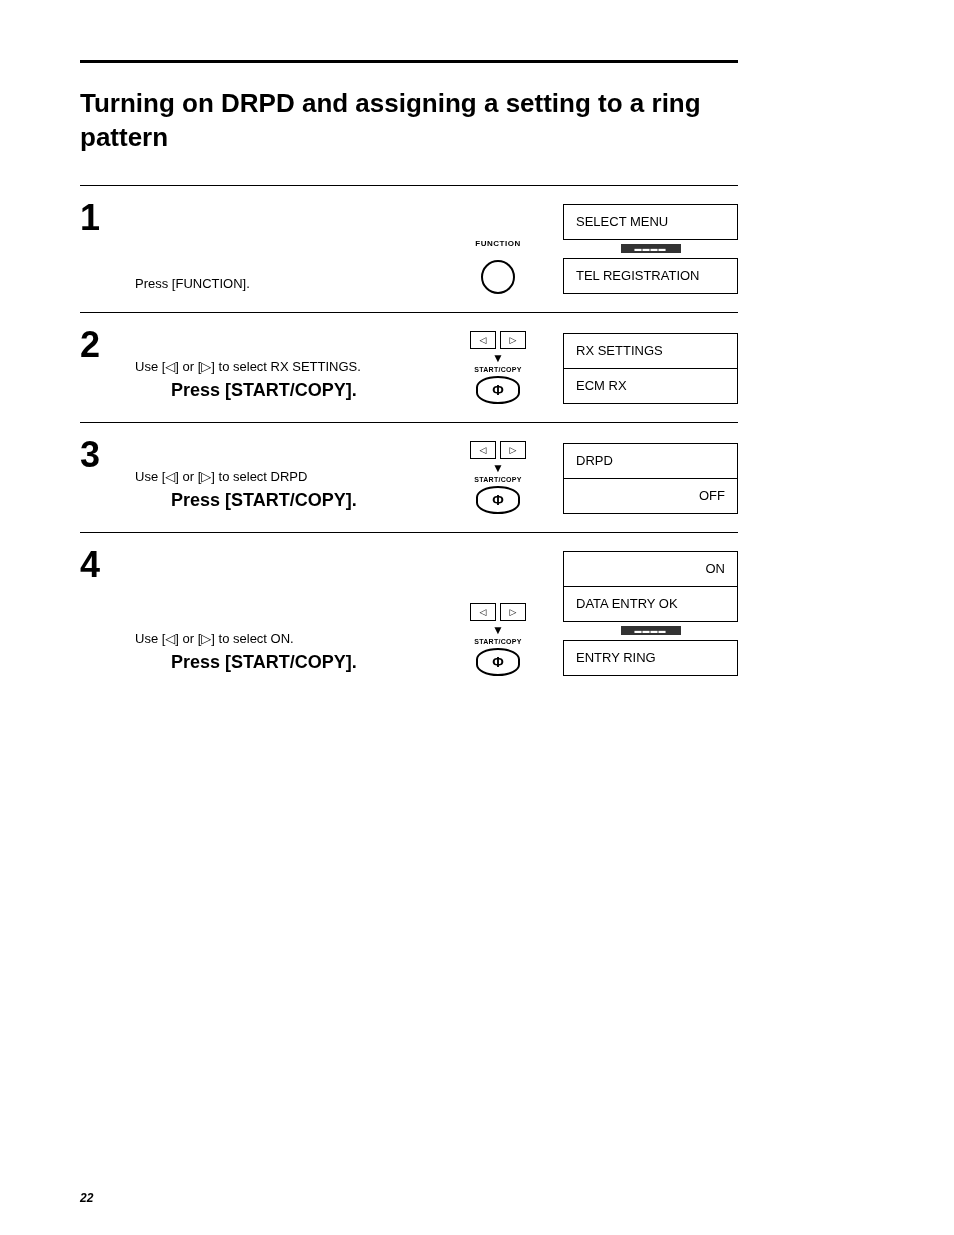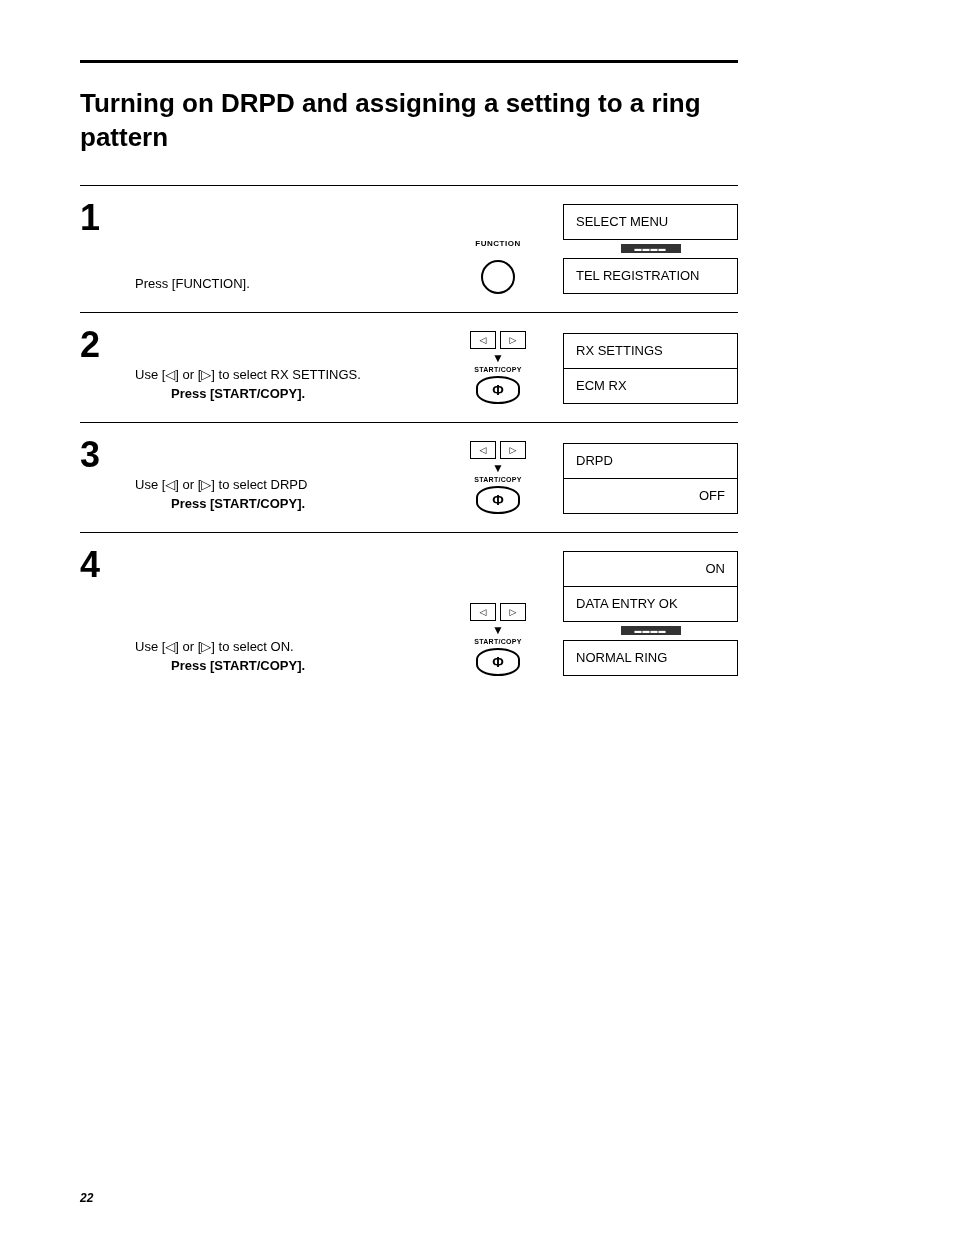--- a/index.html
+++ b/index.html
@@ -195,21 +195,21 @@
       font-weight: bold;
       font-style: italic;
     }
 
     
     .instr-normal {
       font-size: 13px;
     }
 
     .instr-bold {
-      font-size: 13px;
+      font-size: 18px;
       font-weight: bold;
       padding-left: 36px;
     }
 
     
     .tape-connector {
       display: flex;
       justify-content: center;
       align-items: center;
       height: 18px;
@@ -344,21 +344,21 @@
             <div class="nav-start-button">Φ</div>
           </div>
         </div>
 
         <div class="step-display">
           <div class="lcd-box right-align">ON</div>
           <div class="lcd-box">DATA ENTRY OK</div>
           <div class="tape-connector">
             <div class="tape-box">▬▬▬▬</div>
           </div>
-          <div class="lcd-box">NORMAL RING</div>
+          <div class="lcd-box">ENTRY RING</div>
         </div>
       </div>
     </div>
 
   </div>
 
   <div class="page-number">22</div>
 </div>
 
 </body></html>

